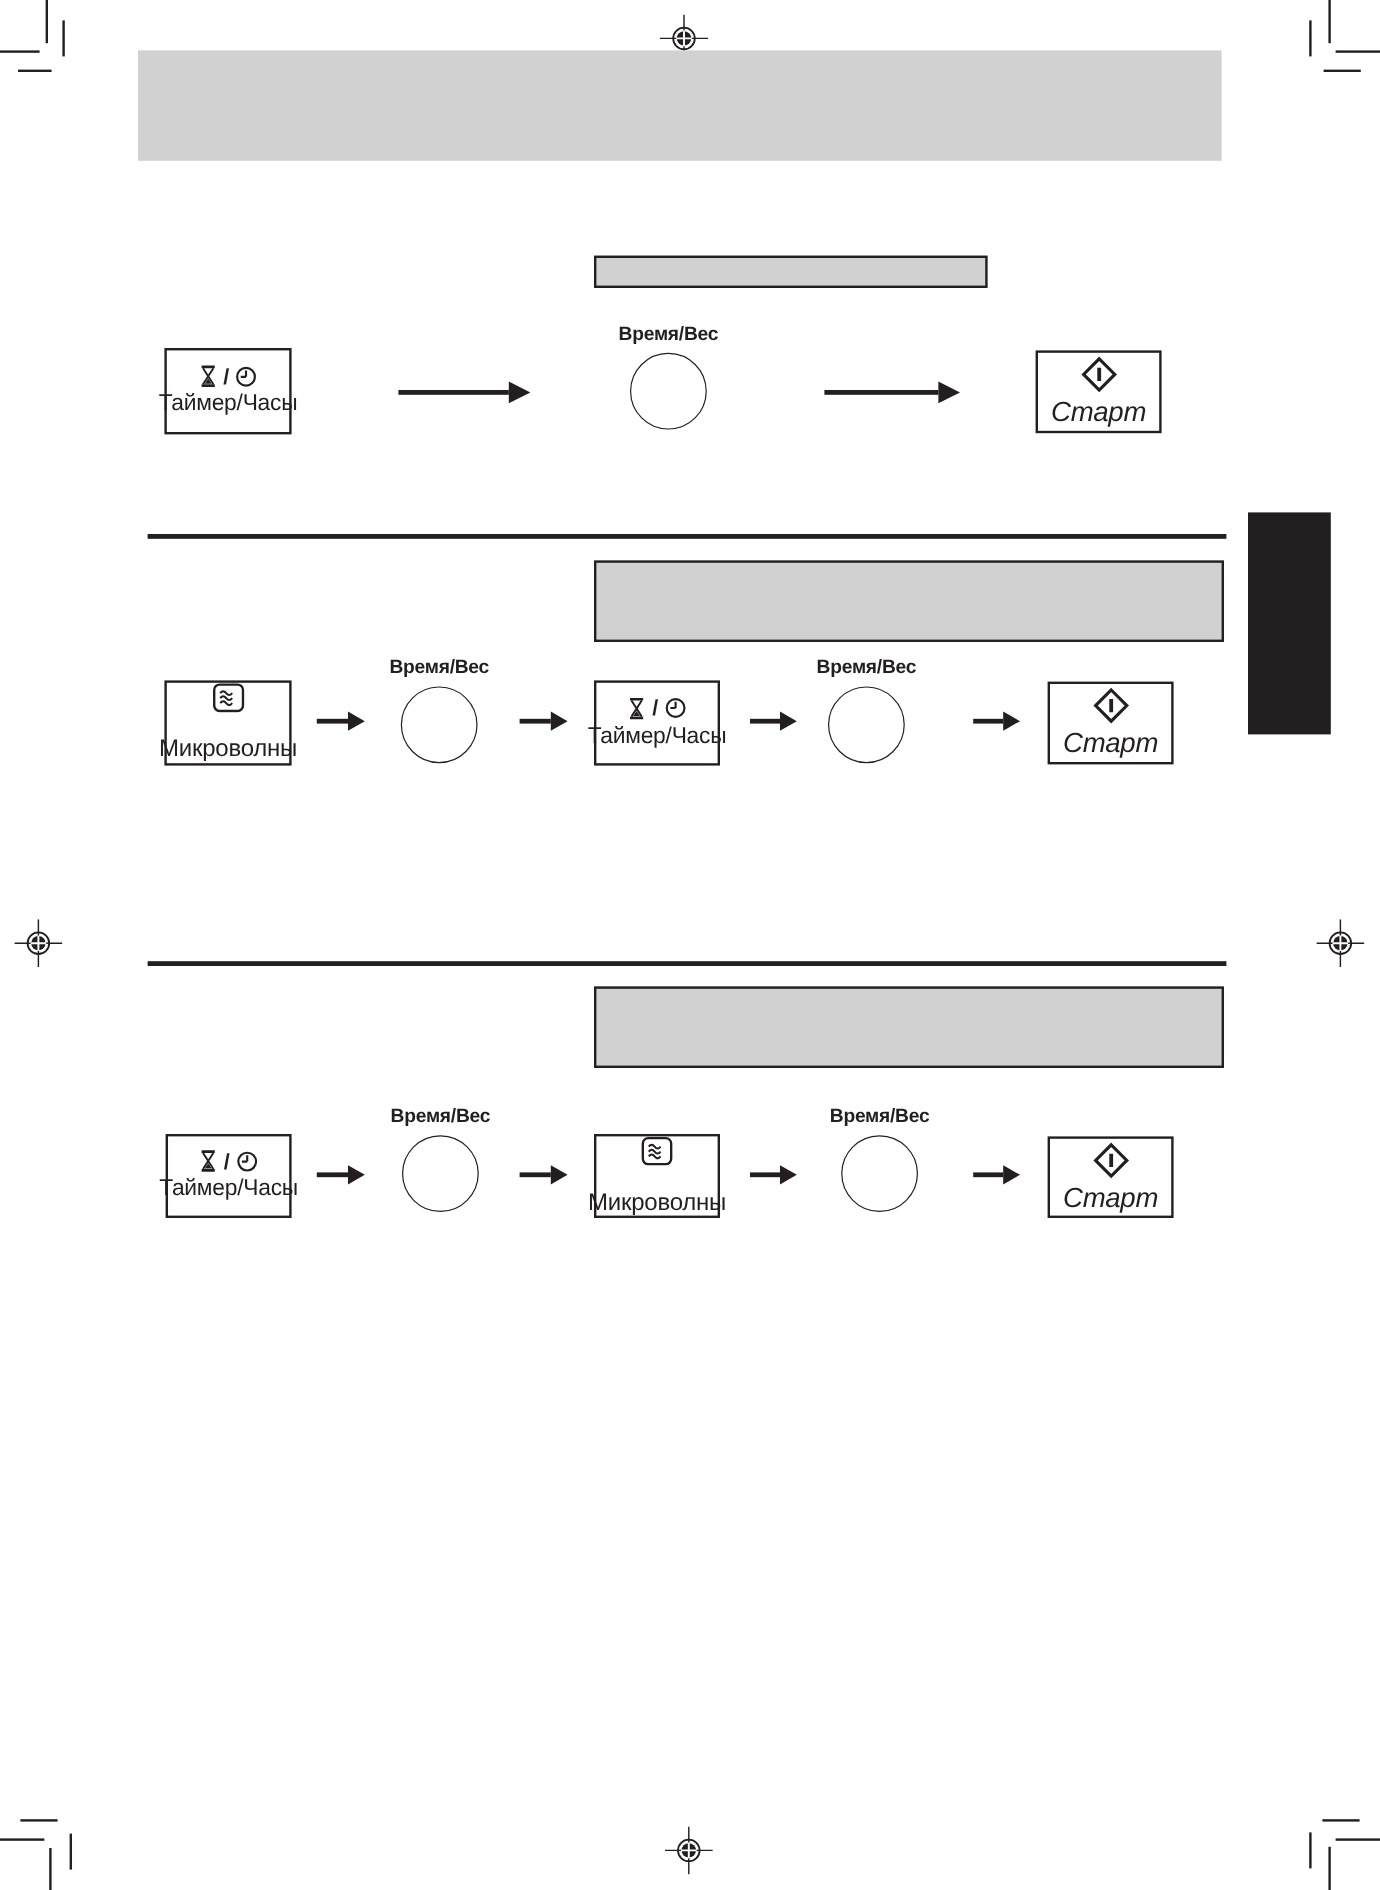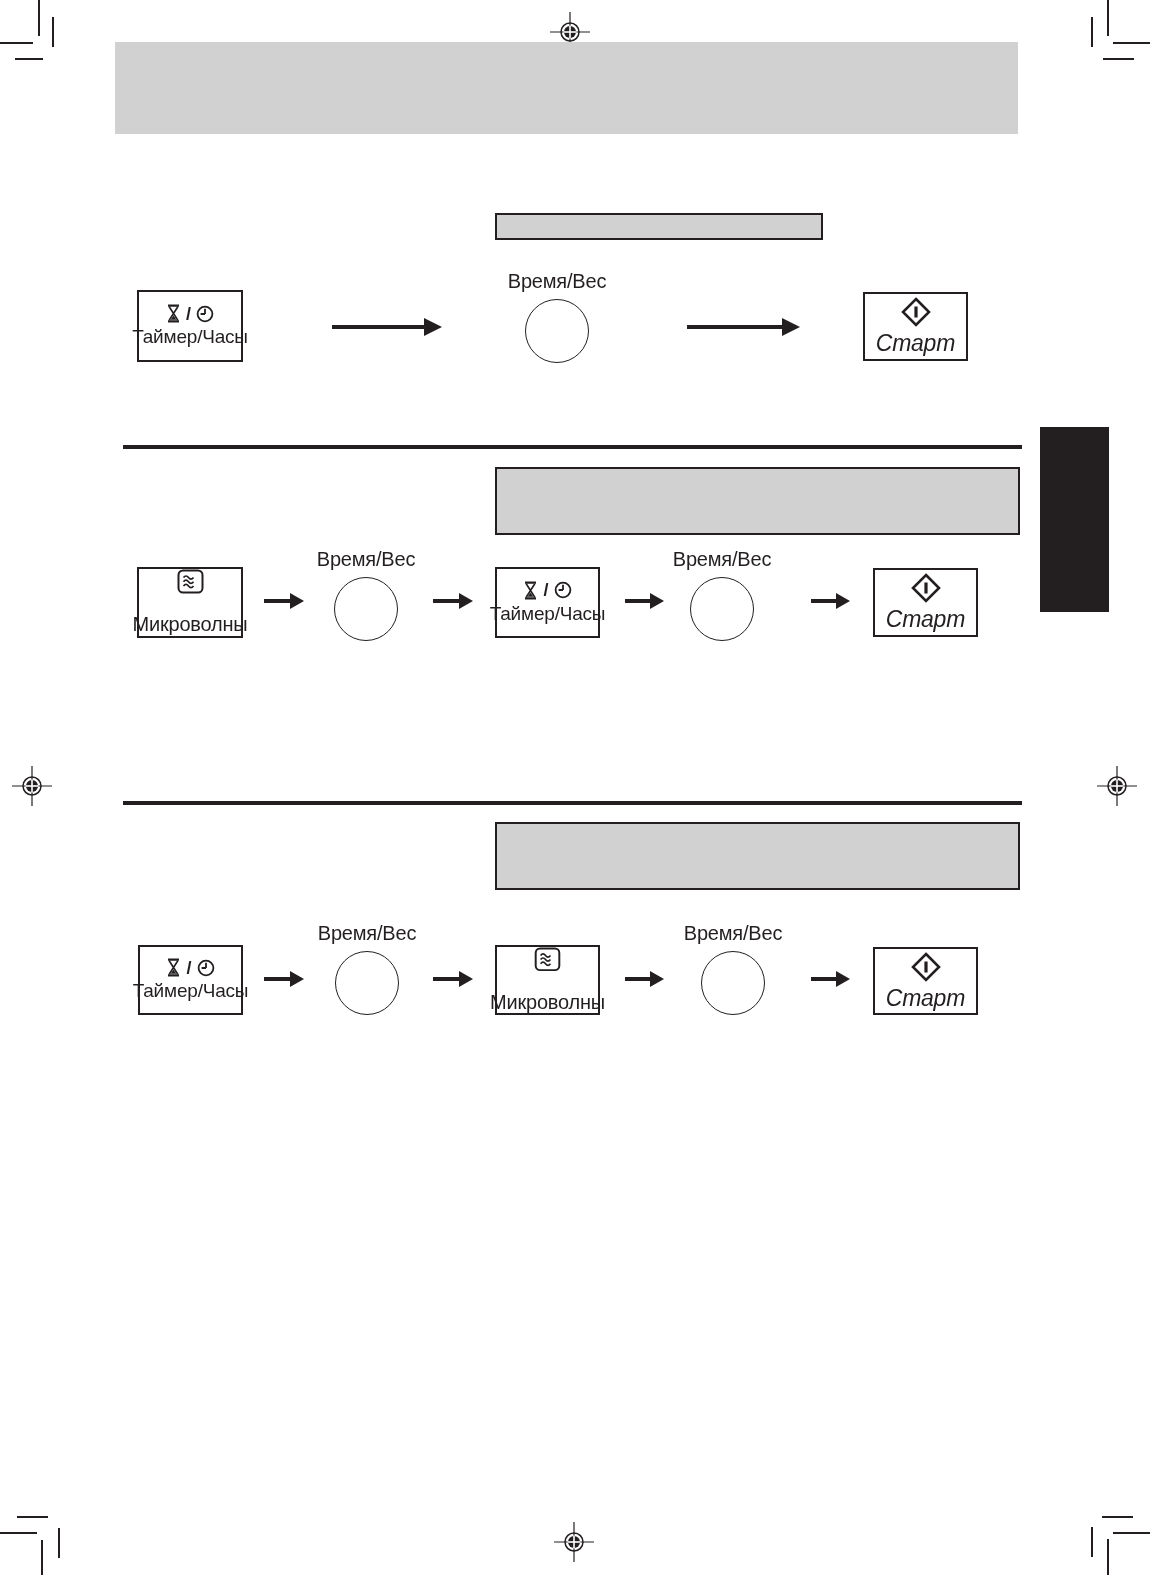--- a/index.html
+++ b/index.html
@@ -12,21 +12,21 @@
   .rule{position:absolute;height:4px;background:#231f20;}
   .note{position:absolute;background:#d1d1d1;border:2px solid #231f20;box-sizing:border-box;}
   .btn{position:absolute;box-sizing:border-box;background:#fff;border:2.5px solid #231f20;
        display:flex;flex-direction:column;align-items:center;justify-content:center;gap:3px;}
   .btn-label{font-size:19px;line-height:1.12;letter-spacing:-0.2px;font-weight:500;white-space:nowrap;}
   .micro .btn-label{font-size:20px;margin-top:16px;}
   .start .btn-label{font-size:23px;font-style:italic;}
   .icon-row{display:flex;align-items:center;gap:5px;}
   .slash{font-size:18px;font-weight:600;line-height:1;}
   .dial{position:absolute;width:120px;text-align:center;}
-  .dial-label{font-size:20px;font-weight:400;letter-spacing:-0.2px;white-space:nowrap;}
+  .dial-label{font-size:16px;font-weight:700;letter-spacing:-0.2px;white-space:nowrap;}
   .dial-circle{width:64px;height:64px;border:1.6px solid #231f20;border-radius:50%;
                margin:6px auto 0;background:#fff;box-sizing:border-box;}
   .arrow{position:absolute;height:4px;background:#231f20;}
   .arrow::after{content:"";position:absolute;left:100%;top:50%;transform:translateY(-50%);
                 width:0;height:0;border-left:14px solid #231f20;
                 border-top:8px solid transparent;border-bottom:8px solid transparent;}
   .arrow.long::after{border-left-width:18px;border-top-width:9px;border-bottom-width:9px;}
   svg{display:block;}
 </style>
 </head>

